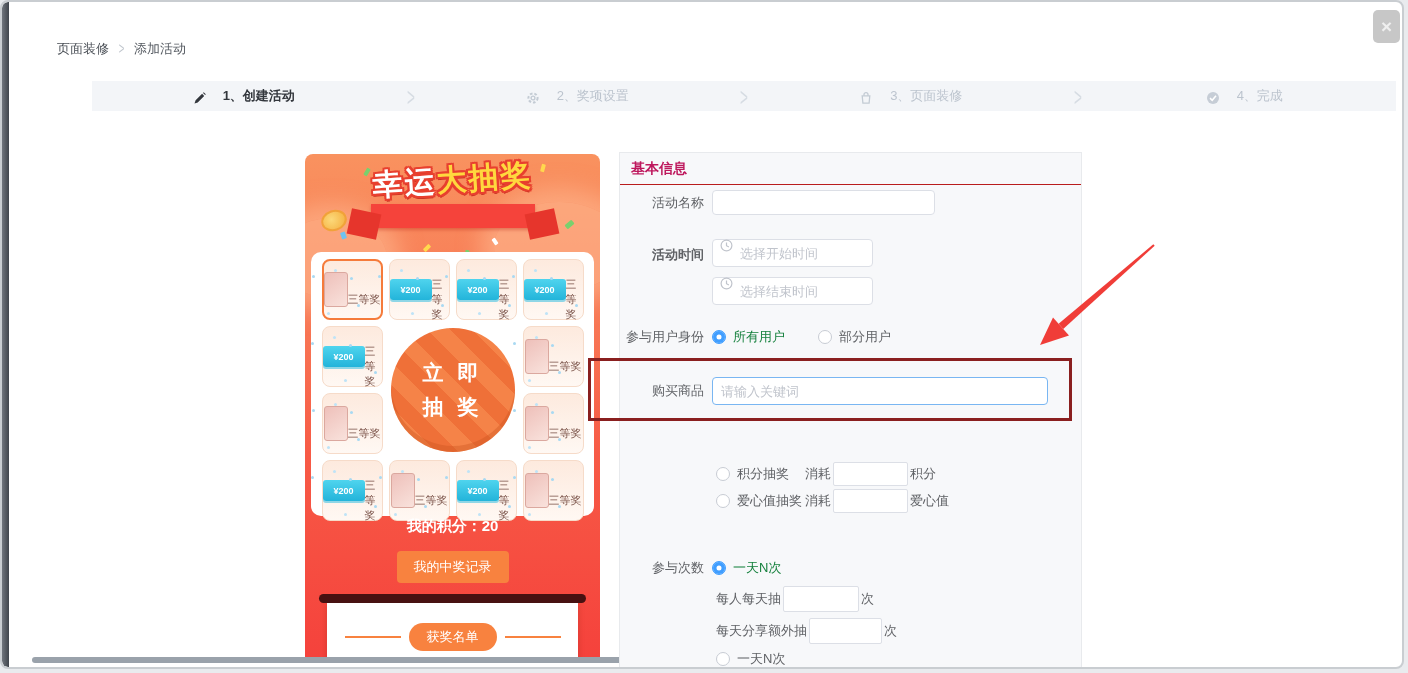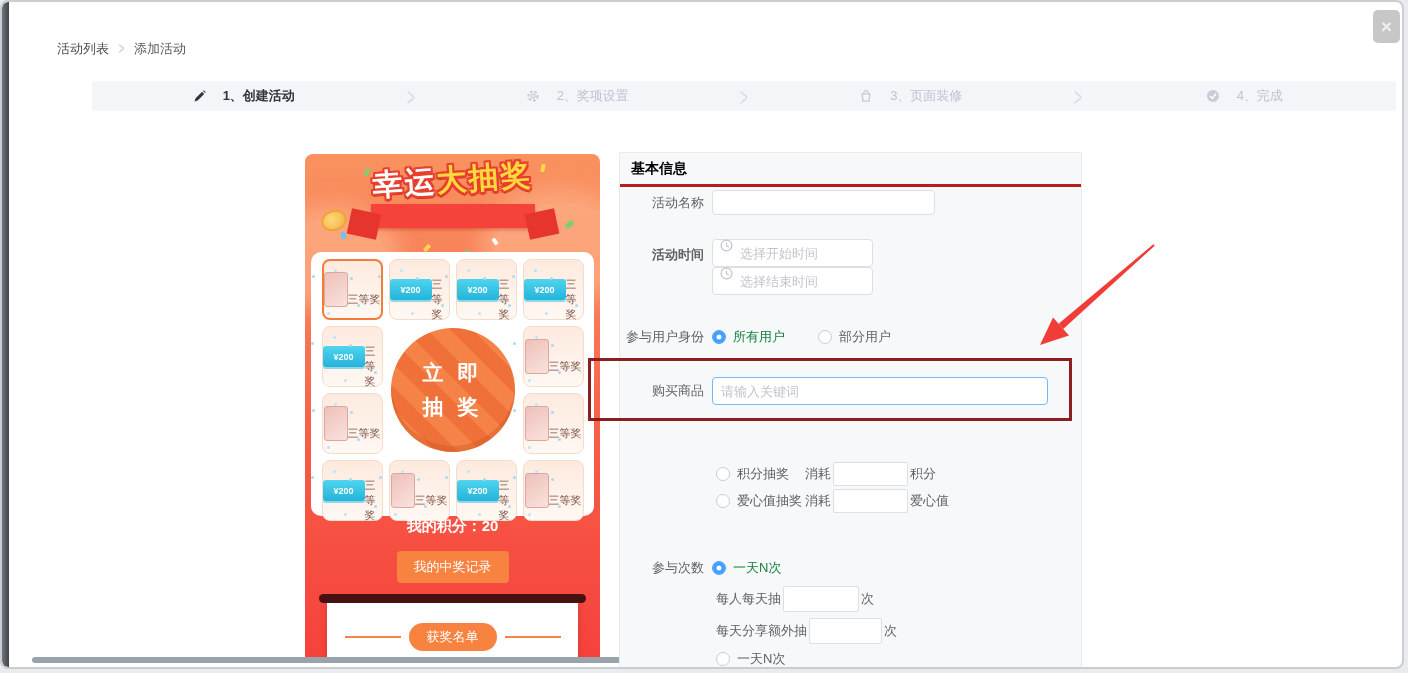--- a/index.html
+++ b/index.html
@@ -6,21 +6,21 @@
   .win{position:relative;width:1404px;height:669px;margin:0;background:#fff;border:2px solid #c9cdd1;border-radius:8px;overflow:hidden;box-sizing:border-box;}
   .left-strip{position:absolute;left:0;top:0;bottom:0;width:7px;background:linear-gradient(to right,#70757d,#40454c);border-radius:6px 0 0 6px;}
   
   .close-btn{position:absolute;left:1371px;top:8px;width:27px;height:33px;background:#c7c7c7;border-radius:5px;display:flex;align-items:center;justify-content:center;color:#efefef;font-size:19px;font-weight:bold;cursor:pointer;}
   
   .crumbs{position:absolute;left:55px;top:38px;font-size:13px;color:#4a4f56;display:flex;gap:9px;align-items:center;}
   .crumb-sep{color:#c0c6cd;font-size:12px;transform:scale(.8,1.3);}
   .crumb-last{color:#565b62;}
   
   .stepper{position:absolute;left:90px;right:6px;top:79px;height:30px;background:#f3f5f8;display:flex;align-items:center;}
-  .step{flex:1;display:flex;align-items:center;justify-content:center;gap:17px;font-size:13px;color:#bcc4ce;cursor:pointer;}
+  .step{flex:1;display:flex;align-items:flex-end;justify-content:center;gap:17px;font-size:13px;color:#bcc4ce;cursor:pointer;}
   .step.active{color:#32363c;font-weight:bold;}
   .step svg{display:block;}
   .step-sep{width:30px;text-align:center;color:#d6dce3;font-size:15px;transform:scale(.9,1.7);}
   
   .phone{position:absolute;left:303px;top:152px;width:295px;height:503px;border-radius:8px 8px 0 0;overflow:hidden;background:linear-gradient(180deg,#f9925f 0%,#f87b57 30%,#f75a46 60%,#f5423c 100%);}
   .banner{position:relative;height:98px;}
   .cloud{position:absolute;border-radius:50%;background:rgba(255,189,150,.55);box-shadow:0 0 22px 14px rgba(255,189,150,.55);}
   .cloud.c1{left:-28px;bottom:-46px;width:110px;height:80px;}
   .cloud.c2{right:-24px;bottom:-40px;width:130px;height:90px;}
   .coin{position:absolute;left:16px;top:56px;width:22px;height:17px;background:radial-gradient(circle at 40% 40%,#fcd97a,#f4ae3d);border:2px solid #f1a239;border-radius:50%;transform:rotate(-18deg);}
@@ -54,21 +54,21 @@
   .records-btn{position:absolute;left:50%;top:397px;transform:translateX(-50%);background:#f8823f;color:#fff;font-size:13px;padding:7px 17px;border-radius:4px;white-space:nowrap;}
   .slot{position:absolute;left:14px;right:14px;top:440px;height:9px;background:#471111;border-radius:5px;z-index:2;}
   .sheet{position:absolute;left:22px;right:22px;top:447px;height:70px;background:#fff;border-radius:2px;box-shadow:0 2px 6px rgba(120,20,10,.25);z-index:1;}
   .pill-row{display:flex;align-items:center;justify-content:center;gap:8px;margin-top:22px;}
   .pill-line{width:56px;height:2px;background:#f8823f;}
   .pill{background:#f8823f;color:#fff;font-size:13px;padding:5px 18px;border-radius:999px;}
   
   .hscroll{position:absolute;left:30px;top:655px;width:653px;height:6px;background:#9aa2ab;border-radius:3px;}
   
   .panel{position:absolute;left:617px;top:150px;width:463px;height:519px;background:#f7f8fa;border:1px solid #e8eaed;box-sizing:border-box;}
-  .panel-header{height:31px;line-height:31px;padding-left:11px;font-size:14px;font-weight:bold;color:#000000;border-bottom:3px solid #b91c1c;}
+  .panel-header{height:31px;line-height:31px;padding-left:11px;font-size:14px;font-weight:bold;color:#be185d;border-bottom:1px solid #b91c1c;}
   .row{position:absolute;left:0;right:0;display:flex;align-items:center;font-size:13px;color:#606266;}
   .lab{flex:none;width:84px;text-align:right;margin-right:8px;}
   .ipt{box-sizing:border-box;background:#fff;border:1px solid #dcdfe6;border-radius:4px;font-size:13px;color:#333;padding:0 8px;outline:none;font-family:inherit;}
   .ipt::placeholder{color:#c0c4cc;}
   .time-wrap{position:relative;display:flex;align-items:flex-start;}
   .time-wrap svg{position:absolute;left:8px;}
   .time-ipt{width:161px;height:28px;padding-left:27px;}
   .name-ipt{width:223px;height:25px;}
   .goods-ipt{width:336px;height:28px;border:1px solid #79b6f2;}
   .mini-ipt{width:75px;height:24px;border-radius:2px;}
@@ -86,21 +86,21 @@
 <body>
 
 <div class="win">
   <div class="left-strip"></div>
 
   <div class="close-btn">
     <span>×</span>
   </div>
 
   <div class="crumbs">
-    <span>活动列表</span>
+    <span>页面装修</span>
     <span class="crumb-sep">&gt;</span>
     <span class="crumb-last">添加活动</span>
   </div>
 
   <div class="stepper">
     <div class="step active">
       <svg width="13" height="13" viewBox="0 0 13 13">
           <path d="M1.5 11.5l1.1-3.2L9.1 1.8l2.1 2.1-6.5 6.5L1.5 11.5z M10 .9l2.1 2.1.7-.7L10.7.2z" fill="#32363c"></path>
         </svg>
       <span>1、创建活动</span>
@@ -254,21 +254,21 @@
     <div class="row" style="top:86px;align-items:flex-start;">
       <span class="lab" style="margin-top:7px;font-weight:bold;">活动时间</span>
       <div>
         <div class="time-wrap">
           <svg width="13" height="13" viewBox="0 0 13 13">
               <circle cx="6.5" cy="6.5" r="5.4" fill="none" stroke="#c0c4cc" stroke-width="1.2"></circle>
               <path d="M6.5 3.4v3.3L8.9 8" fill="none" stroke="#c0c4cc" stroke-width="1.2"></path>
             </svg>
           <input class="ipt time-ipt" placeholder="选择开始时间" style="">
         </div>
-        <div class="time-wrap" style="">
+        <div class="time-wrap" style="margin-top:10px;">
           <svg width="13" height="13" viewBox="0 0 13 13">
               <circle cx="6.5" cy="6.5" r="5.4" fill="none" stroke="#c0c4cc" stroke-width="1.2"></circle>
               <path d="M6.5 3.4v3.3L8.9 8" fill="none" stroke="#c0c4cc" stroke-width="1.2"></path>
             </svg>
           <input class="ipt time-ipt" placeholder="选择结束时间" style="">
         </div>
       </div>
     </div>
 
     <div class="row" style="top:175px;">

